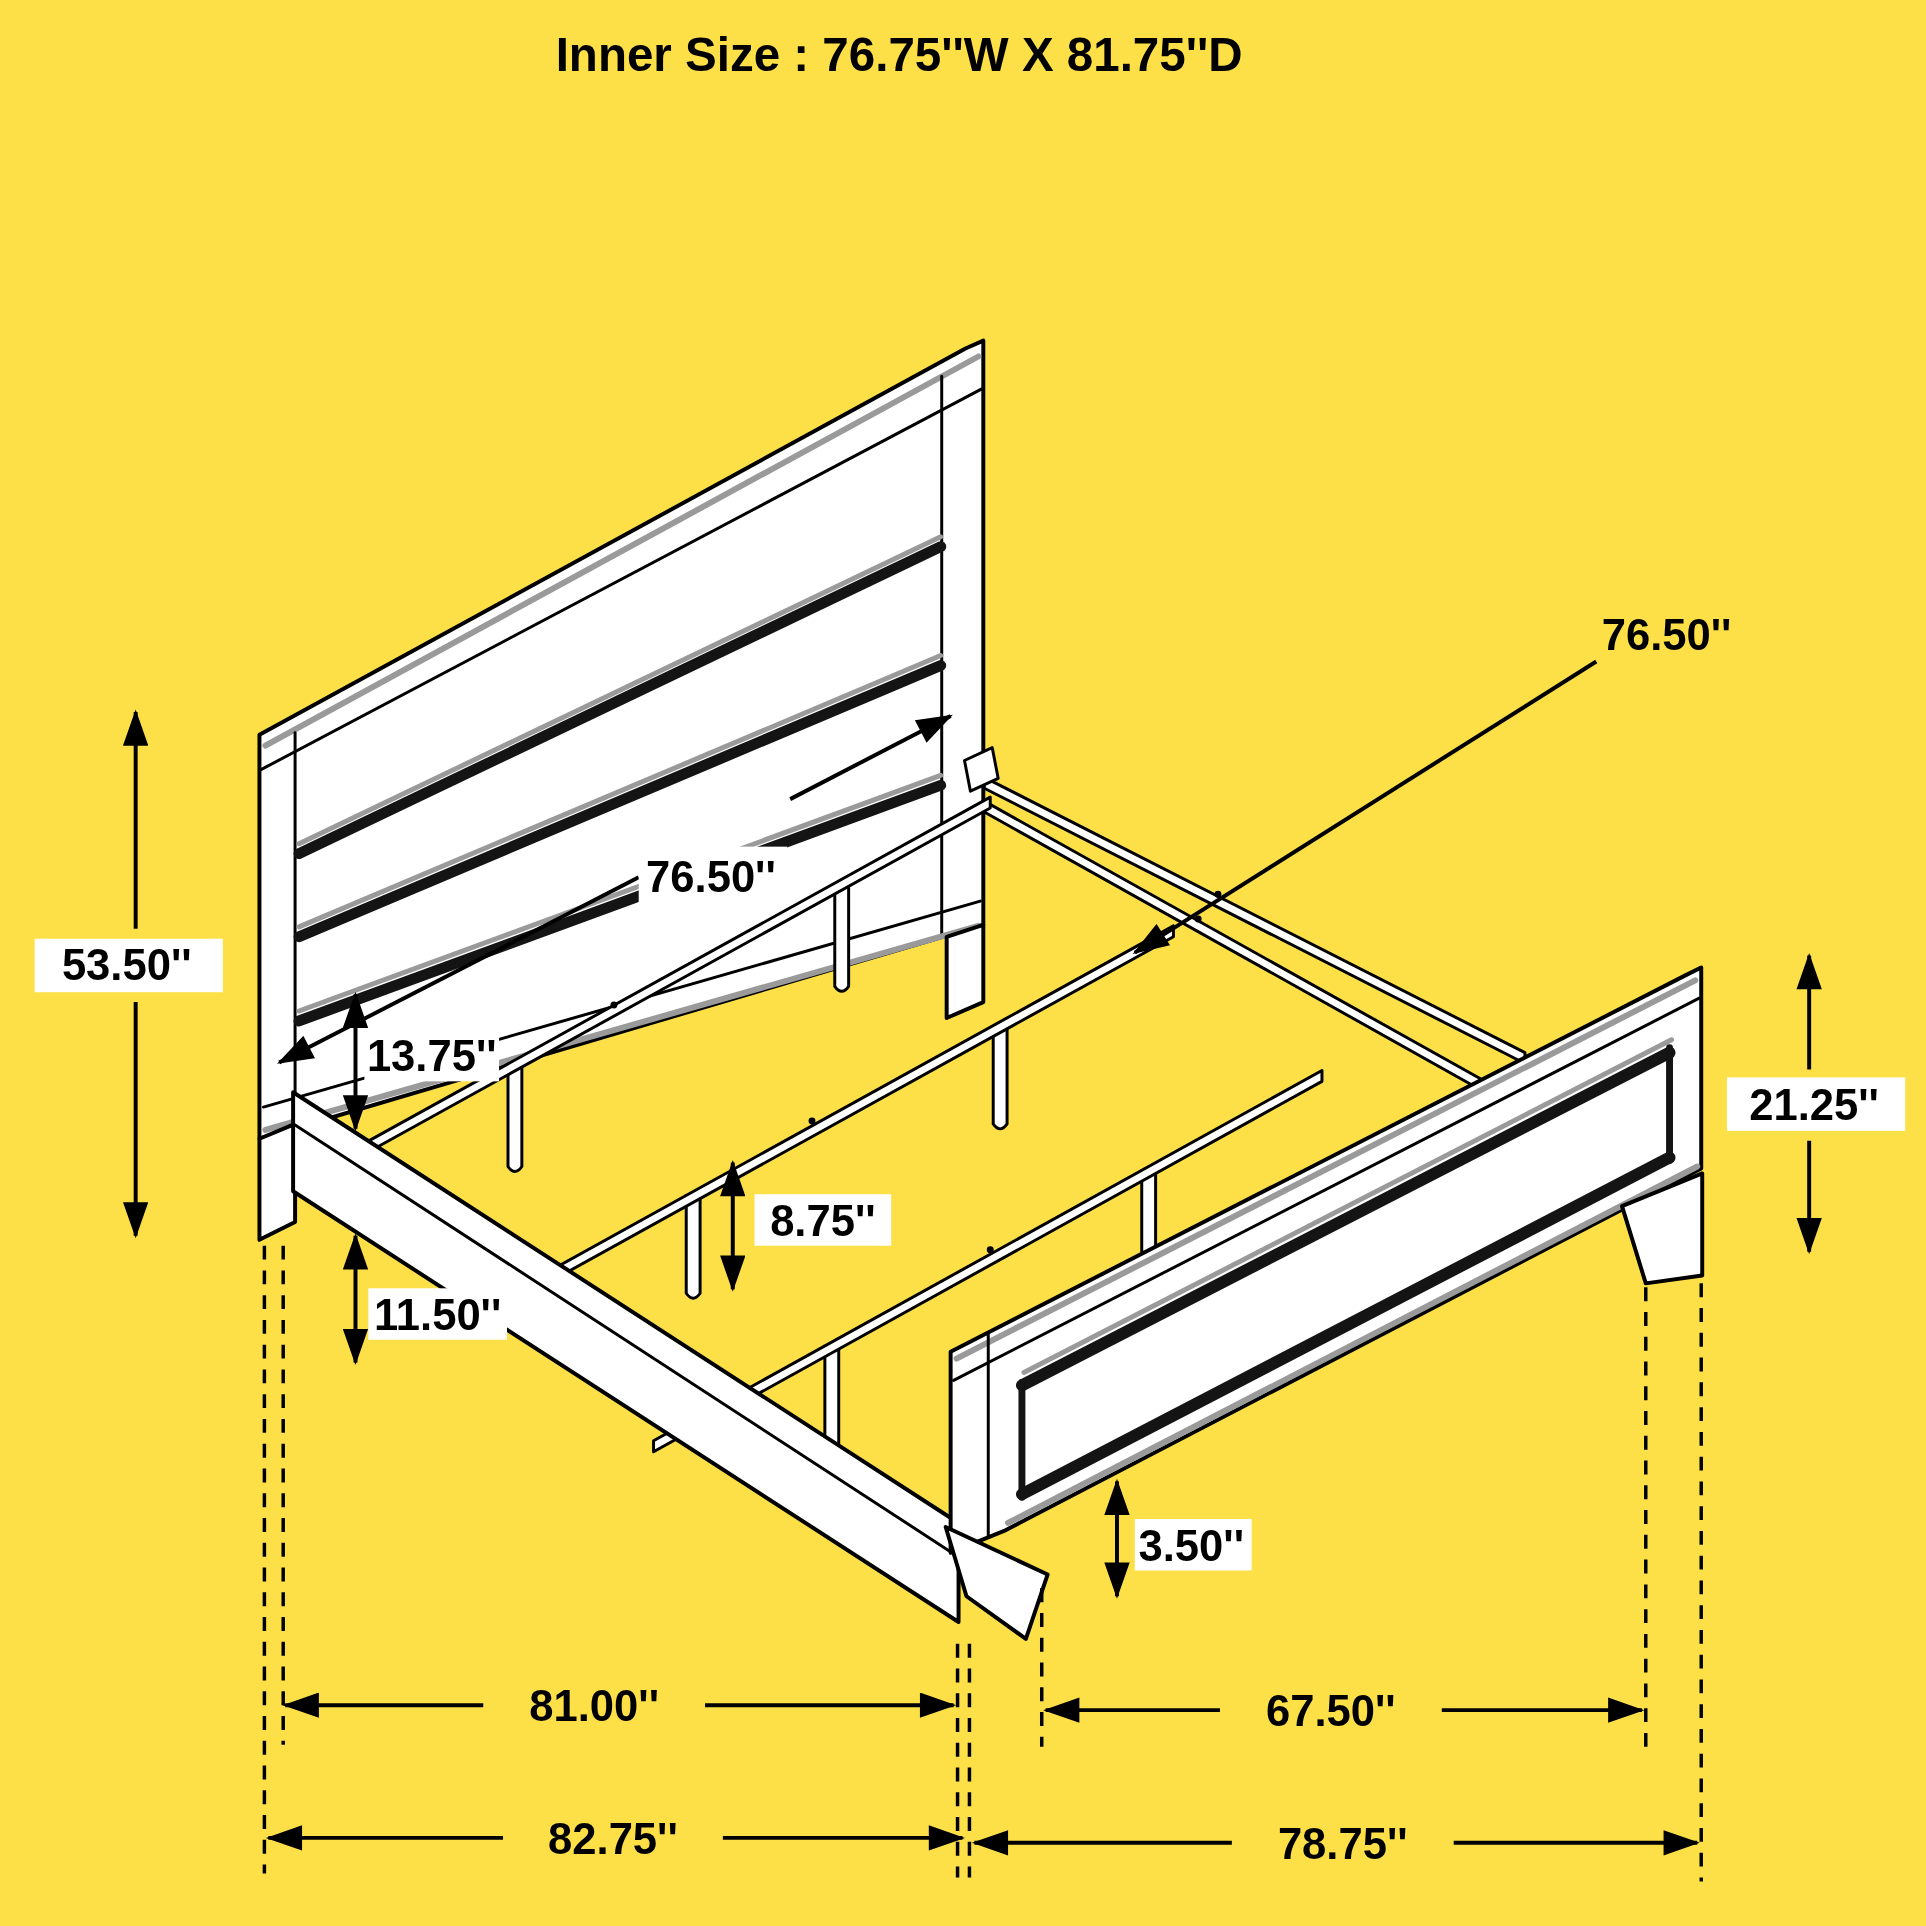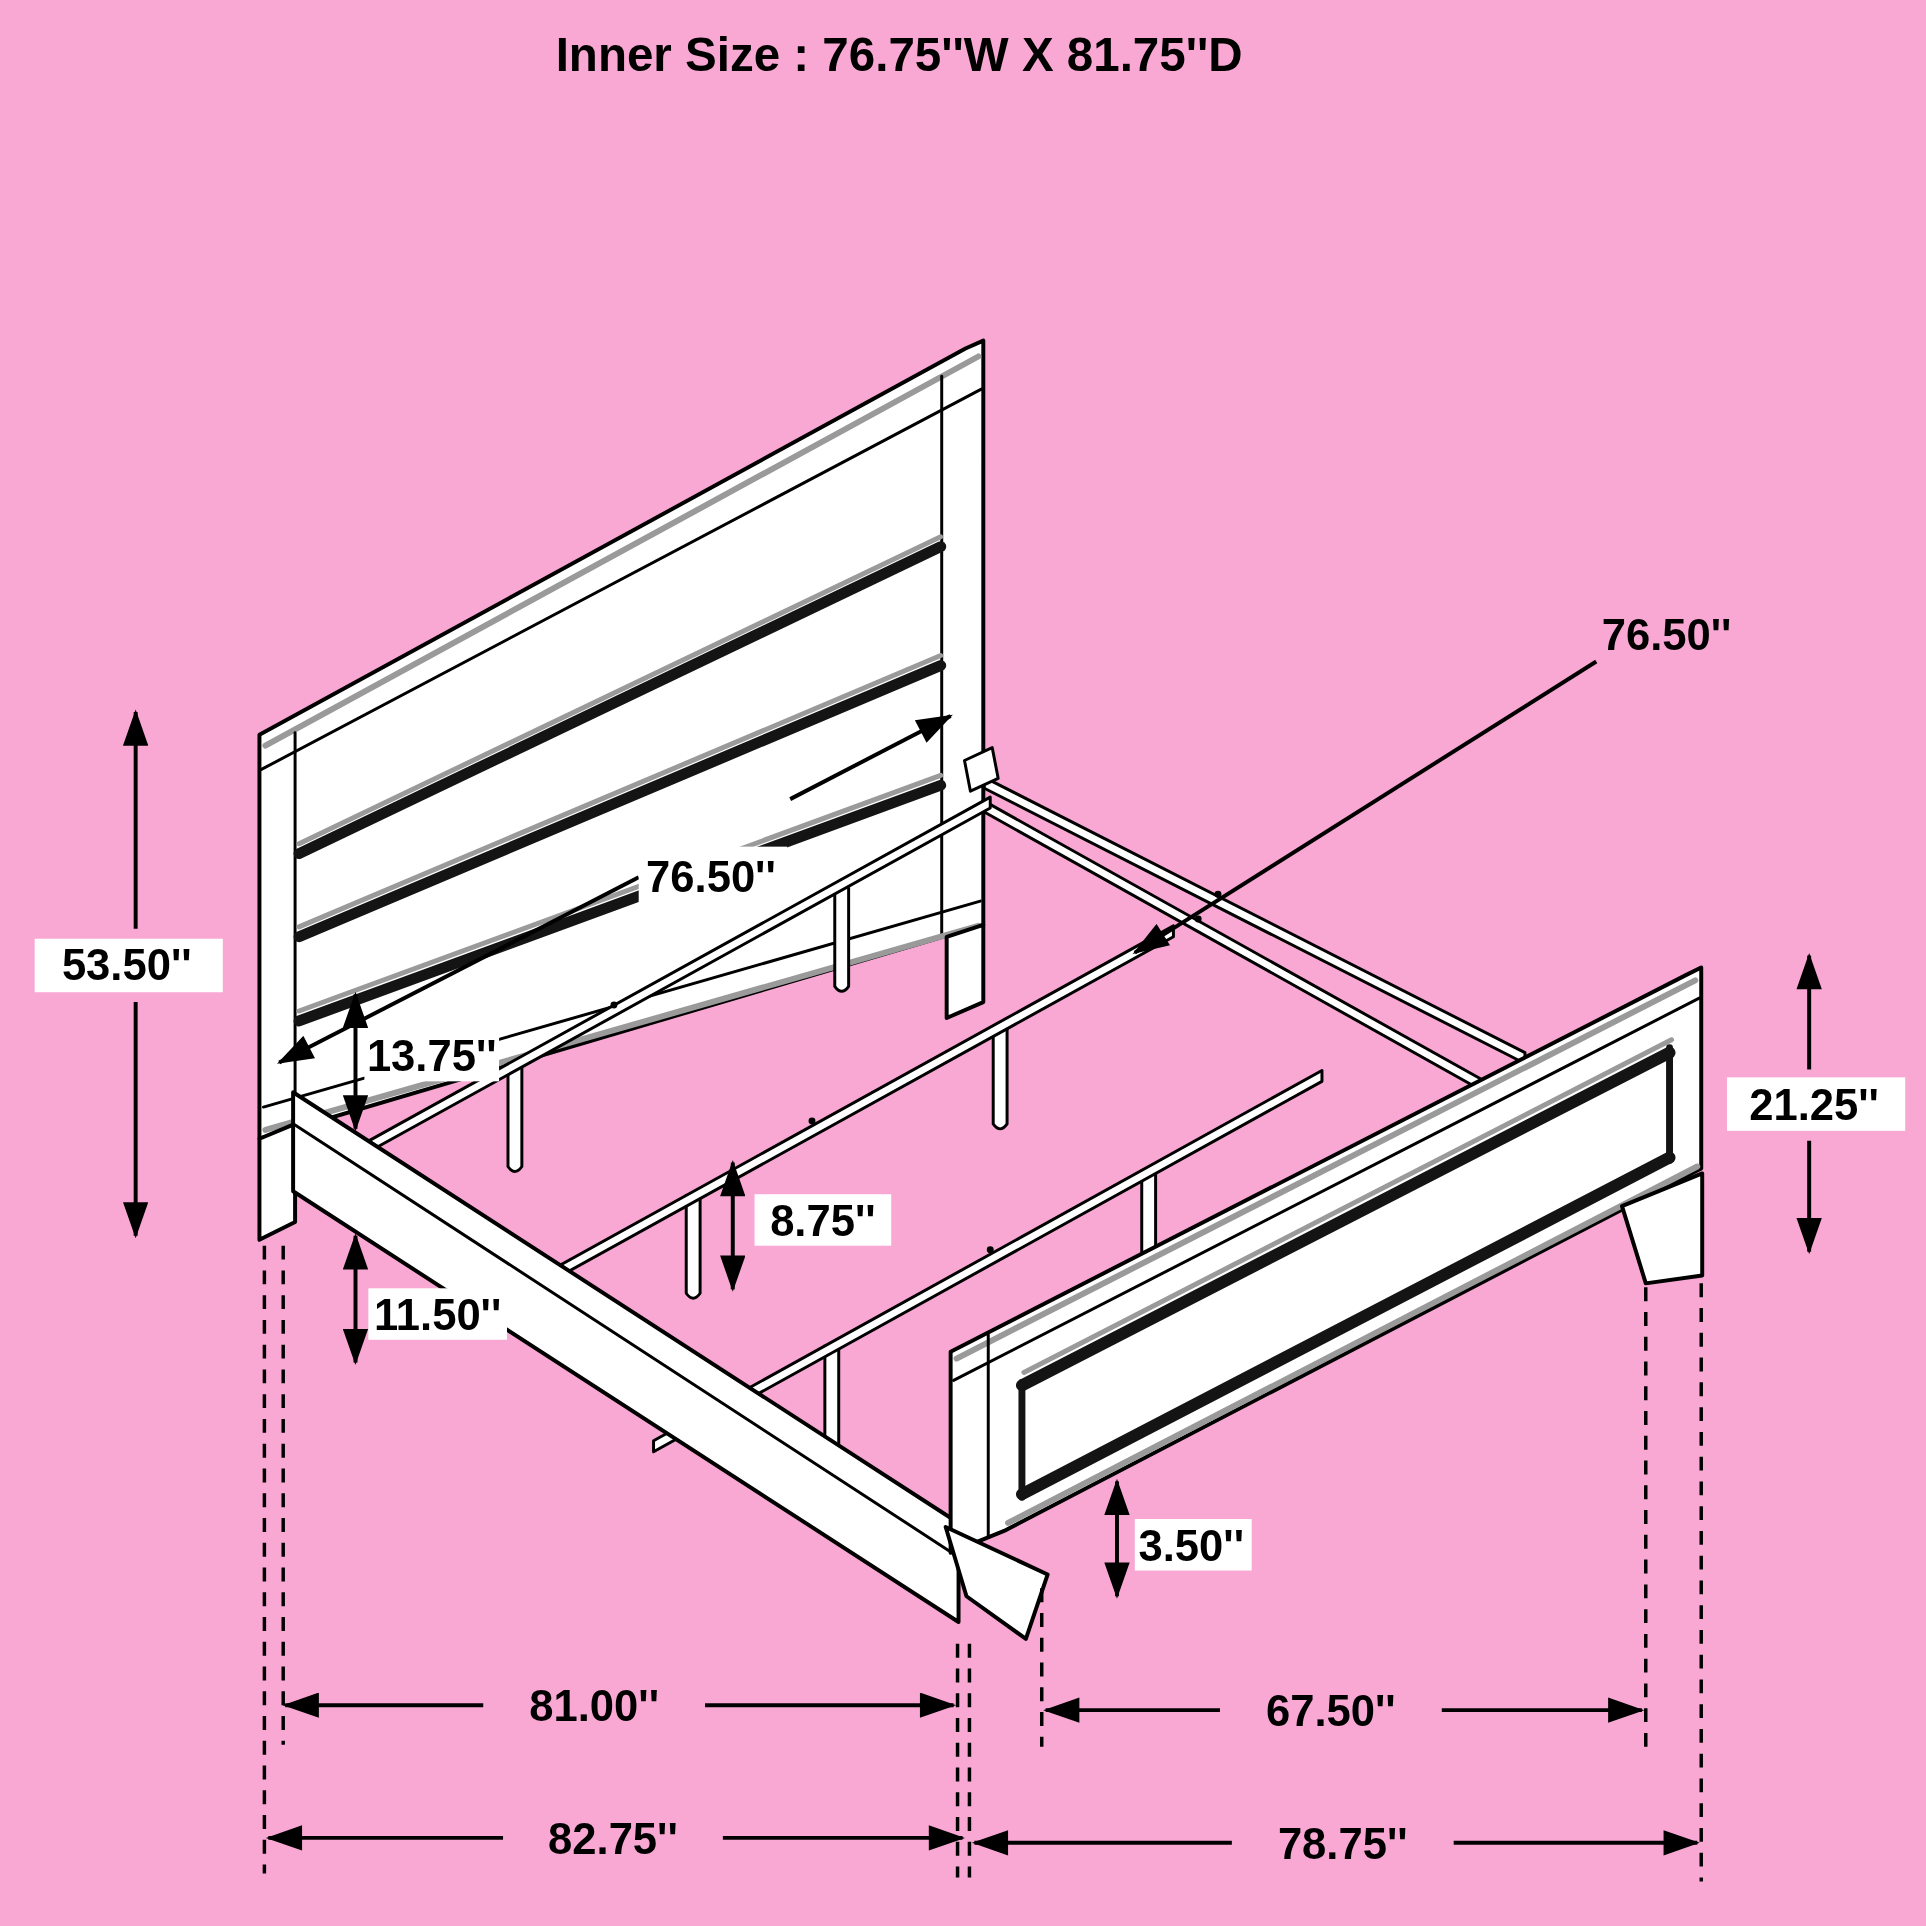--- a/index.html
+++ b/index.html
@@ -1,17 +1,17 @@
 <!DOCTYPE html>
 <html><head>
 <meta charset="utf-8">
 <style>
   html,body{margin:0;padding:0;background:#fff;}
   .stage{
-    position:relative;width:1927px;height:1927px;background:#f9a8d4;
+    position:relative;width:1927px;height:1927px;background:#fde047;
     font-family:"Liberation Sans", sans-serif;overflow:hidden;
   }
   svg{display:block;}
   .thin{stroke:#000;stroke-width:3;fill:none;stroke-linecap:round;}
   .face{fill:#ffffff;stroke:#000;stroke-width:4;stroke-linejoin:round;}
   .facethin{fill:#ffffff;stroke:#000;stroke-width:3;stroke-linejoin:round;}
   .hatch{stroke:#9a9a9a;stroke-width:6;fill:none;stroke-linecap:round;}
   .hatch5{stroke:#9a9a9a;stroke-width:5;fill:none;stroke-linecap:round;}
   .slat{stroke:#141414;stroke-width:11;fill:none;stroke-linecap:round;}
   .dark12{stroke:#141414;stroke-width:12;fill:none;stroke-linecap:round;}

